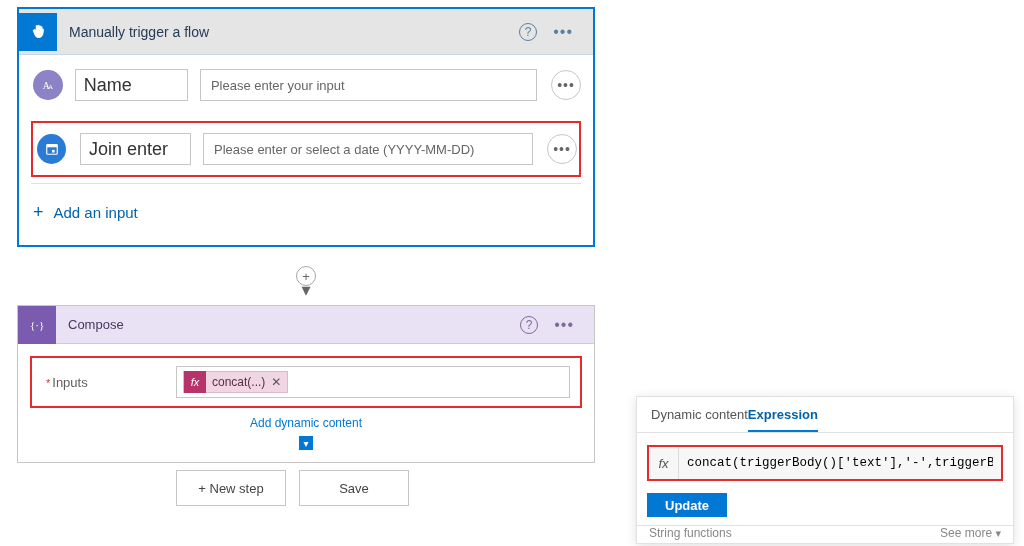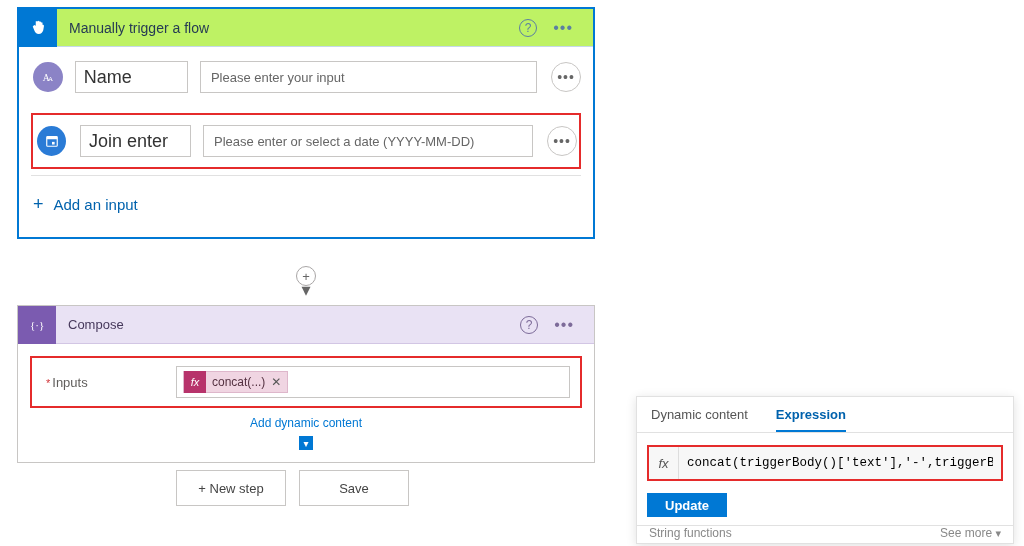--- a/index.html
+++ b/index.html
@@ -33,22 +33,22 @@
     position: absolute;
     left: 17px;
     top: 7px;
     width: 578px;
     border: 2px solid var(--blue);
     background: #fff;
   }
   .trigger-header {
     display: flex;
     align-items: center;
-    height: 38px;
-    background: #bef264;
+    height: 46px;
+    background: #e5e5e5;
     border-bottom: 1px solid #c5d9ea;
   }
   .trigger-icon {
     width: 38px; height: 38px;
     background: var(--blue);
     display: flex; align-items: center; justify-content: center;
   }
   .trigger-title {
     flex: 1;
     padding-left: 12px;
@@ -228,21 +228,21 @@
   
   .expr-panel {
     position:absolute;
     right:10px; top:396px;
     width:378px;
     background:#fff;
     border:1px solid var(--border-light);
     box-shadow: 0 2px 10px rgba(0,0,0,.12);
   }
   .tabs {
-    display:flex; gap:28px;
+    display:flex; 
     padding:10px 14px 0;
     border-bottom:1px solid var(--border-light);
   }
   .tab {
     background:none; border:none; padding:0 0 8px;
     font-size:13px; color:#555; cursor:pointer;
     border-bottom:2px solid transparent;
   }
   .tab.active { color:var(--blue-dark); font-weight:600; border-bottom-color:var(--blue); }
 

